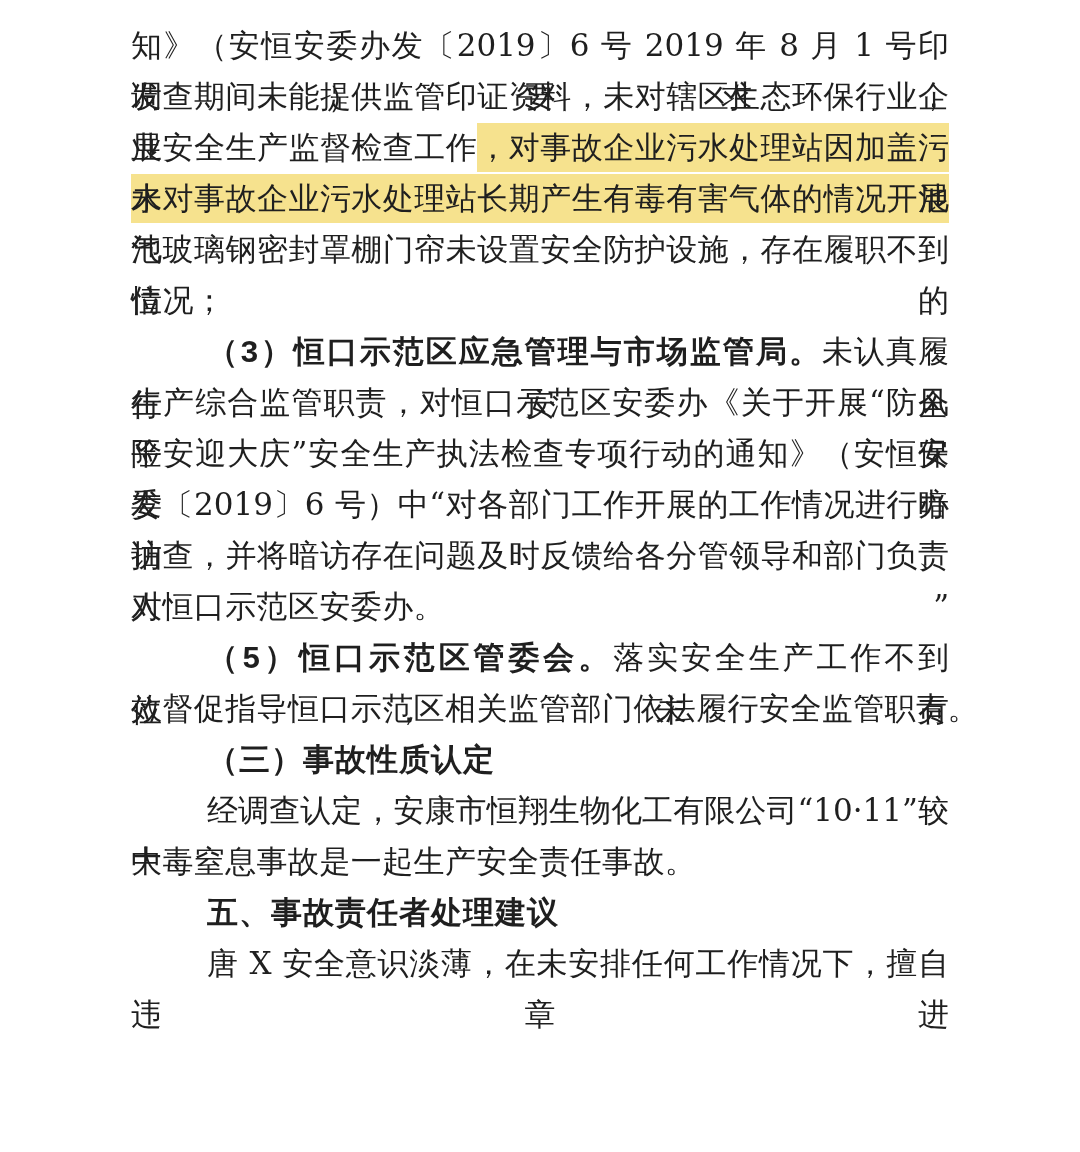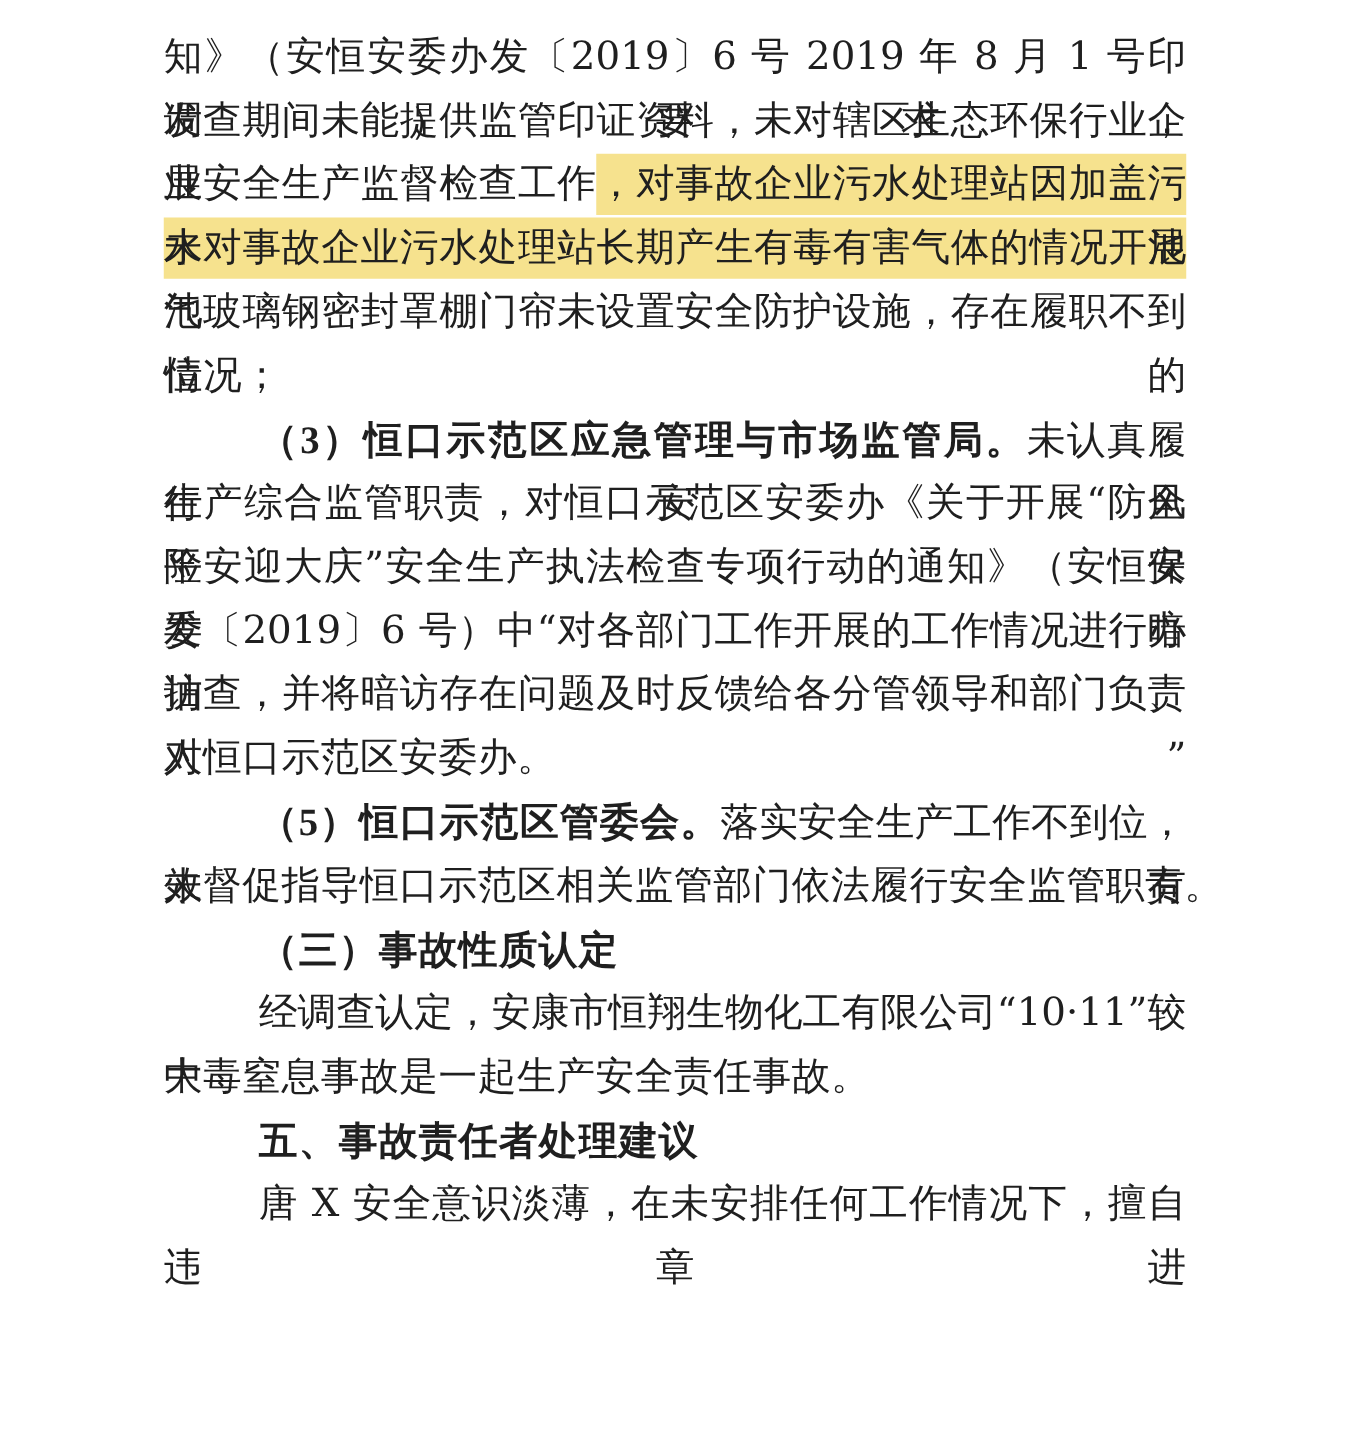--- a/index.html
+++ b/index.html
@@ -33,21 +33,21 @@
     text-align-last: justify;
     letter-spacing: 0;
   }
   .line.indent {
     text-indent: 76px;
   }
   .seg { font-weight: normal; }
   .seg.bold {
     font-weight: 700;
     
-    font-family: Liberation Serif, serif;
+    font-family: Liberation Mono, monospace;
     letter-spacing: 1px;
   }
   .seg.hl {
     background-color: #f6e28e;
     padding: 6px 0 7px 0;
   }
 </style>
 </head>
 <body>
 

